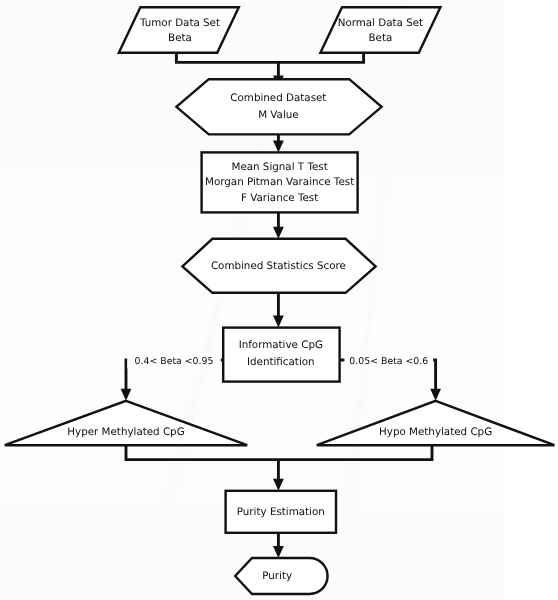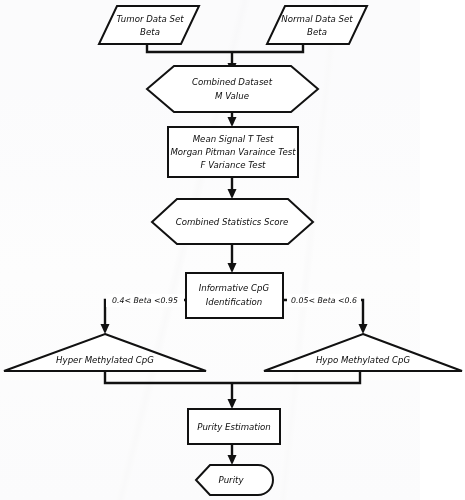--- a/index.html
+++ b/index.html
@@ -12,21 +12,20 @@
     width: 465px;
     height: 500px;
     font-family: "DejaVu Sans", sans-serif;
     overflow: hidden;
   }
   #flowchart-root {
     position: relative;
     width: 420px;
     height: 500px;
     background: #fdfdfd;
-    font-style: italic;
   }
   svg#flow-svg {
     position: absolute;
     top: 0;
     left: 0;
     width: 465px;
     height: 500px;
     display: block;
   }
   .shape-outline {

